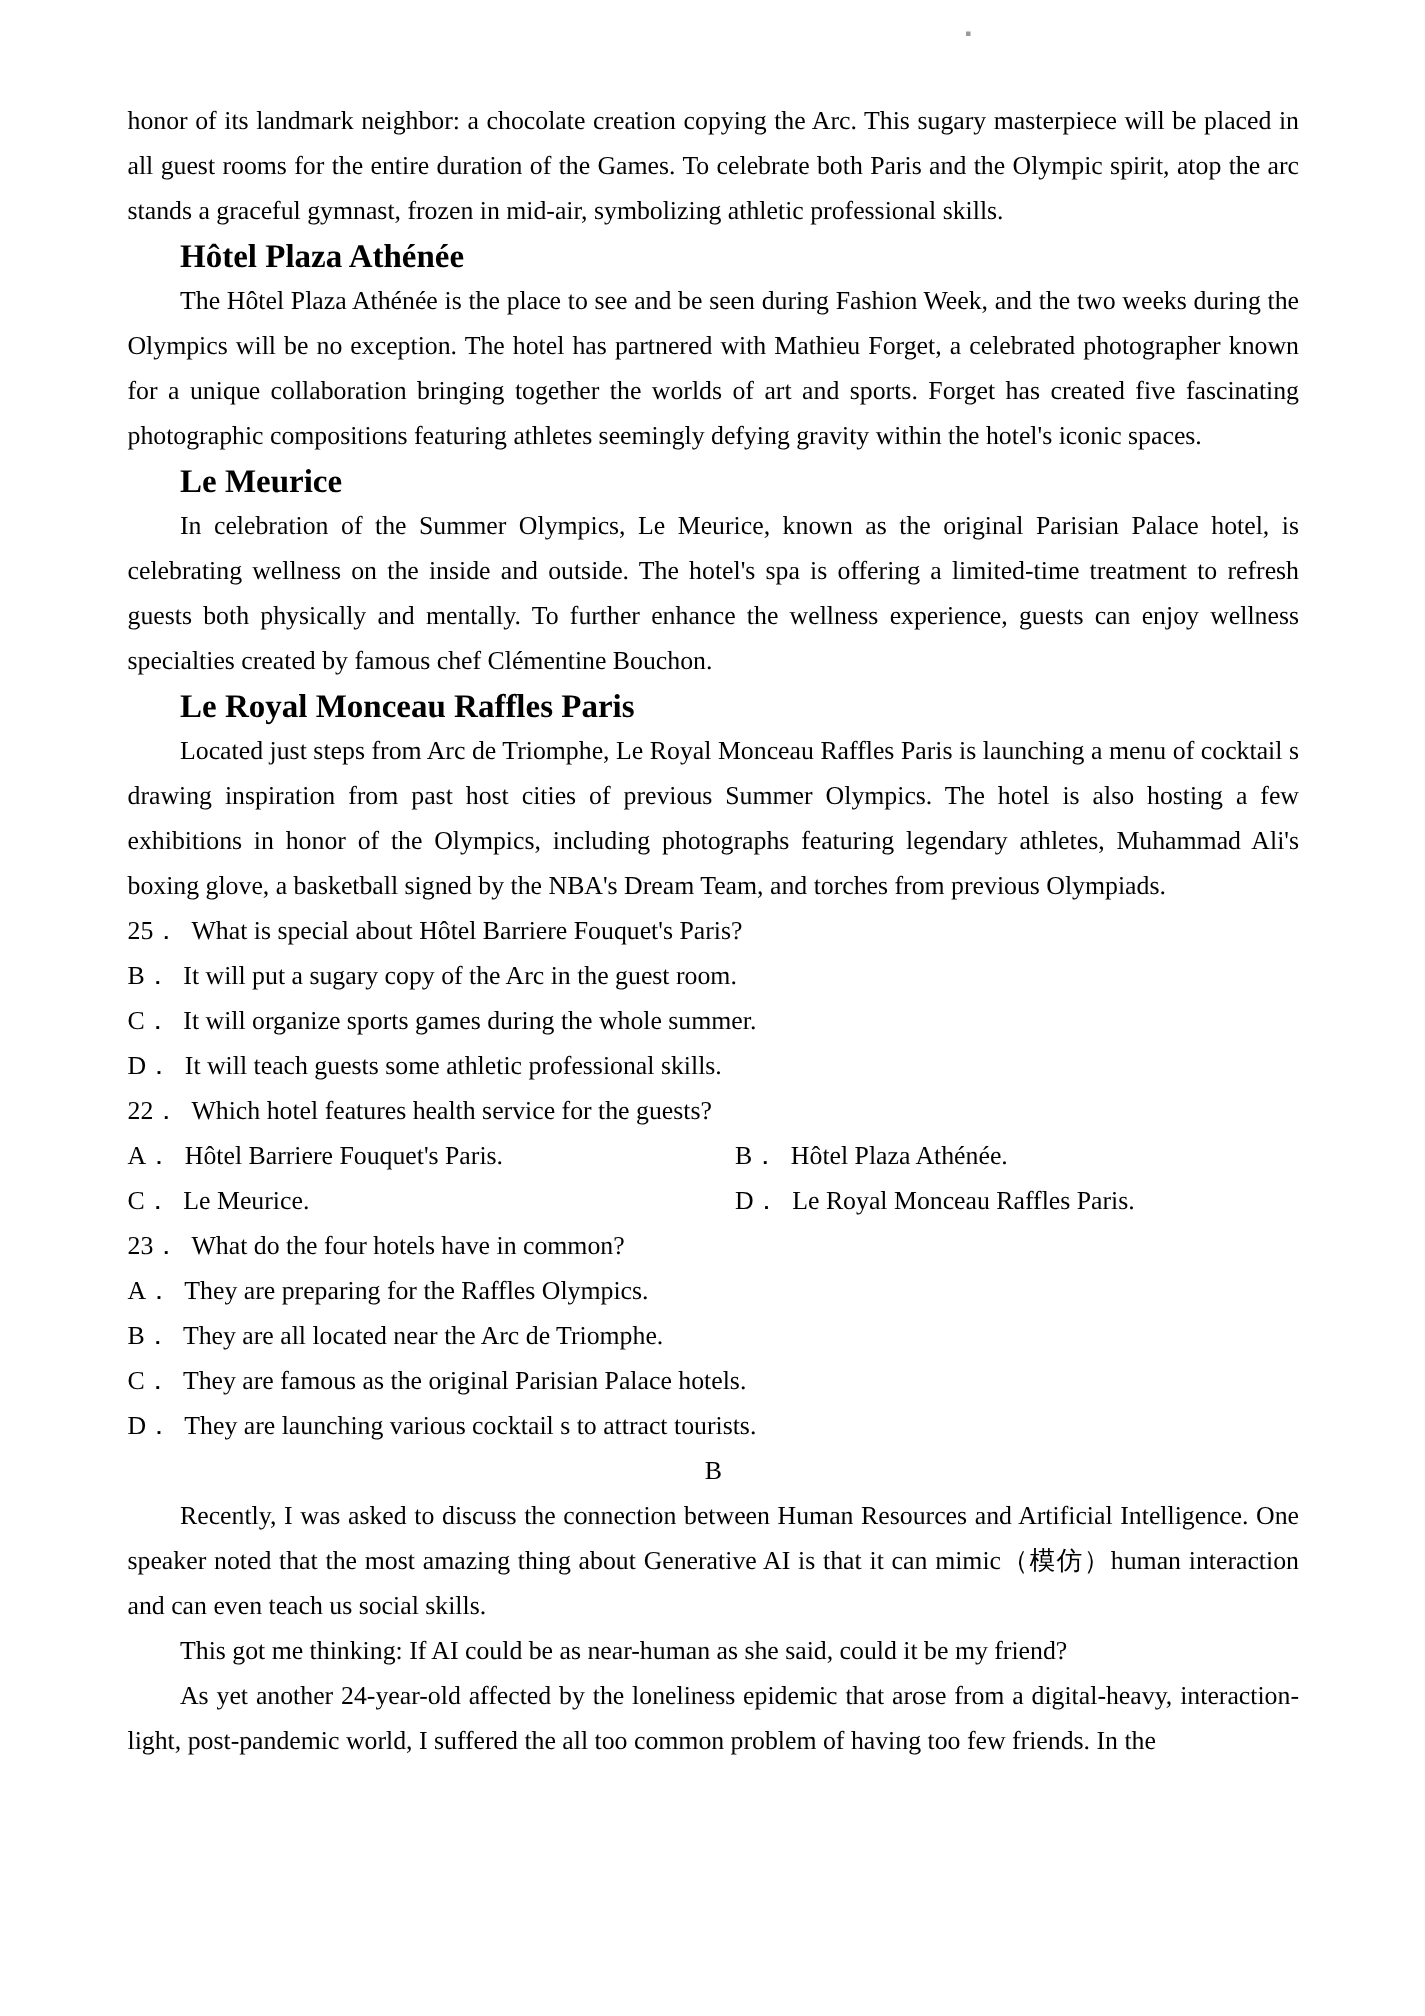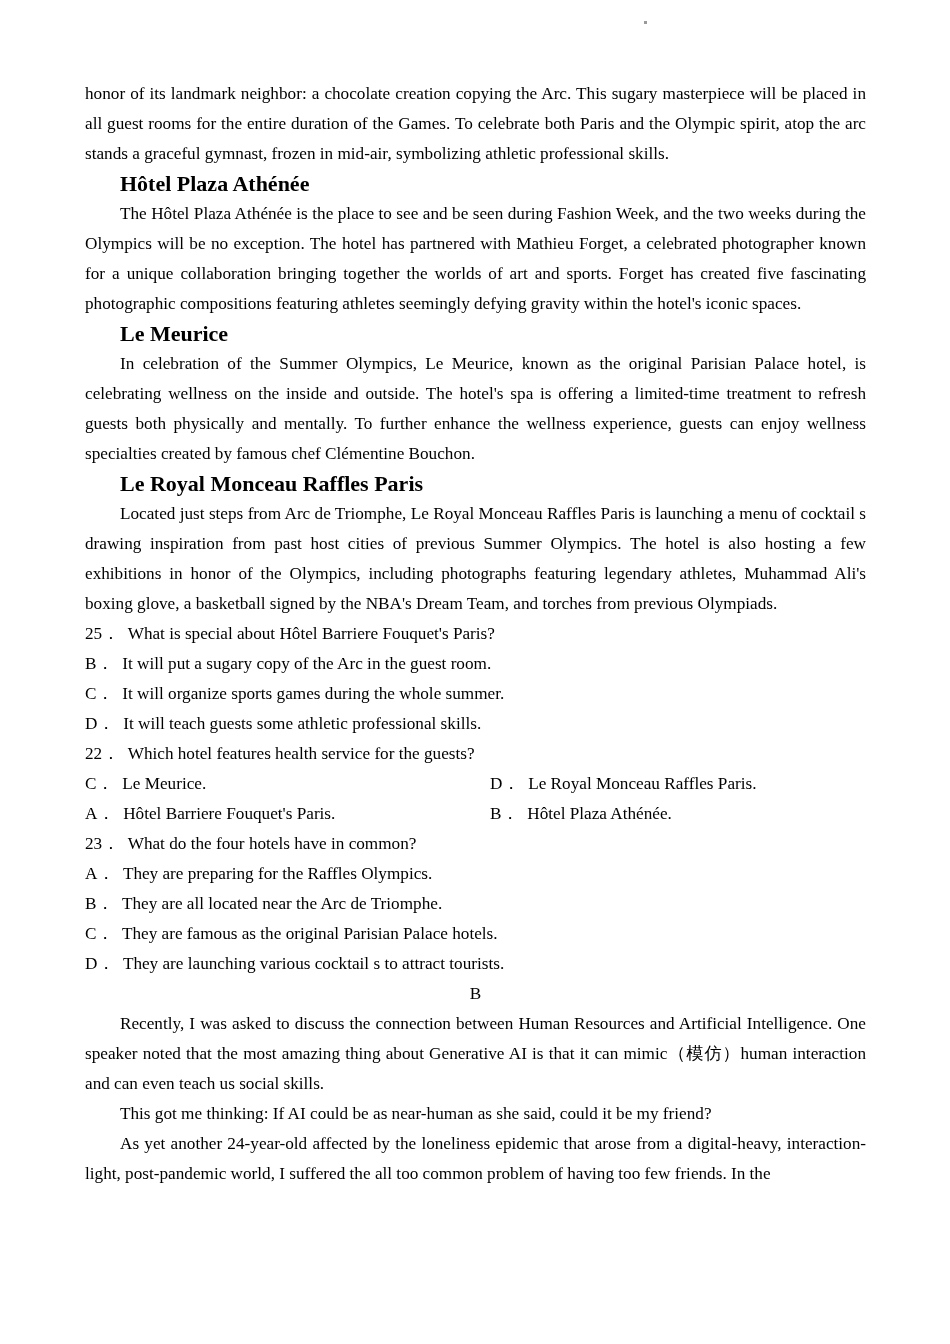--- a/index.html
+++ b/index.html
@@ -30,21 +30,21 @@
     left: 644px;
     top: 21px;
     width: 3px;
     height: 3px;
     background: #9a9a9a;
   }
 
   .content {
     position: absolute;
     left: 85px;
-    top: 79px;
+    top: 66px;
     width: 781px;
   }
 
   p.body-para {
     margin: 0;
     font-size: 17.2px;
     line-height: 30px;
     text-align: justify;
     text-justify: inter-word;
     -webkit-hyphens: none;
@@ -129,26 +129,26 @@
     <h3 class="sub-heading">Le Royal Monceau Raffles Paris</h3>
     <p class="body-para">Located just steps from Arc de Triomphe, Le Royal Monceau Raffles Paris is launching a menu of cocktail s drawing inspiration from past host cities of previous Summer Olympics. The hotel is also hosting a few exhibitions in honor of the Olympics, including photographs featuring legendary athletes, Muhammad Ali's boxing glove, a basketball signed by the NBA's Dream Team, and torches from previous Olympiads.</p>
 
     <p class="question">25．  What is special about Hôtel Barriere Fouquet's Paris?</p>
     <p class="option">B．  It will put a sugary copy of the Arc in the guest room.</p>
     <p class="option">C．  It will organize sports games during the whole summer.</p>
     <p class="option">D．  It will teach guests some athletic professional skills.</p>
 
     <p class="question">22．  Which hotel features health service for the guests?</p>
     <div class="option-row">
+      <span class="col-a">A．  Hôtel Barriere Fouquet's Paris.</span>
+      <span class="col-b">B．  Hôtel Plaza Athénée.</span>
+    </div>
+    <div class="option-row">
       <span class="col-a">C．  Le Meurice.</span>
       <span class="col-b">D．  Le Royal Monceau Raffles Paris.</span>
-    </div>
-    <div class="option-row">
-      <span class="col-a">A．  Hôtel Barriere Fouquet's Paris.</span>
-      <span class="col-b">B．  Hôtel Plaza Athénée.</span>
     </div>
 
     <p class="question">23．  What do the four hotels have in common?</p>
     <p class="option">A．  They are preparing for the Raffles Olympics.</p>
     <p class="option">B．  They are all located near the Arc de Triomphe.</p>
     <p class="option">C．  They are famous as the original Parisian Palace hotels.</p>
     <p class="option">D．  They are launching various cocktail s to attract tourists.</p>
 
     <p class="section-label">B</p>
     <p class="body-para">Recently, I was asked to discuss the connection between Human Resources and Artificial Intelligence. One speaker noted that the most amazing thing about Generative AI is that it can mimic（模仿）human interaction and can even teach us social skills.</p>

